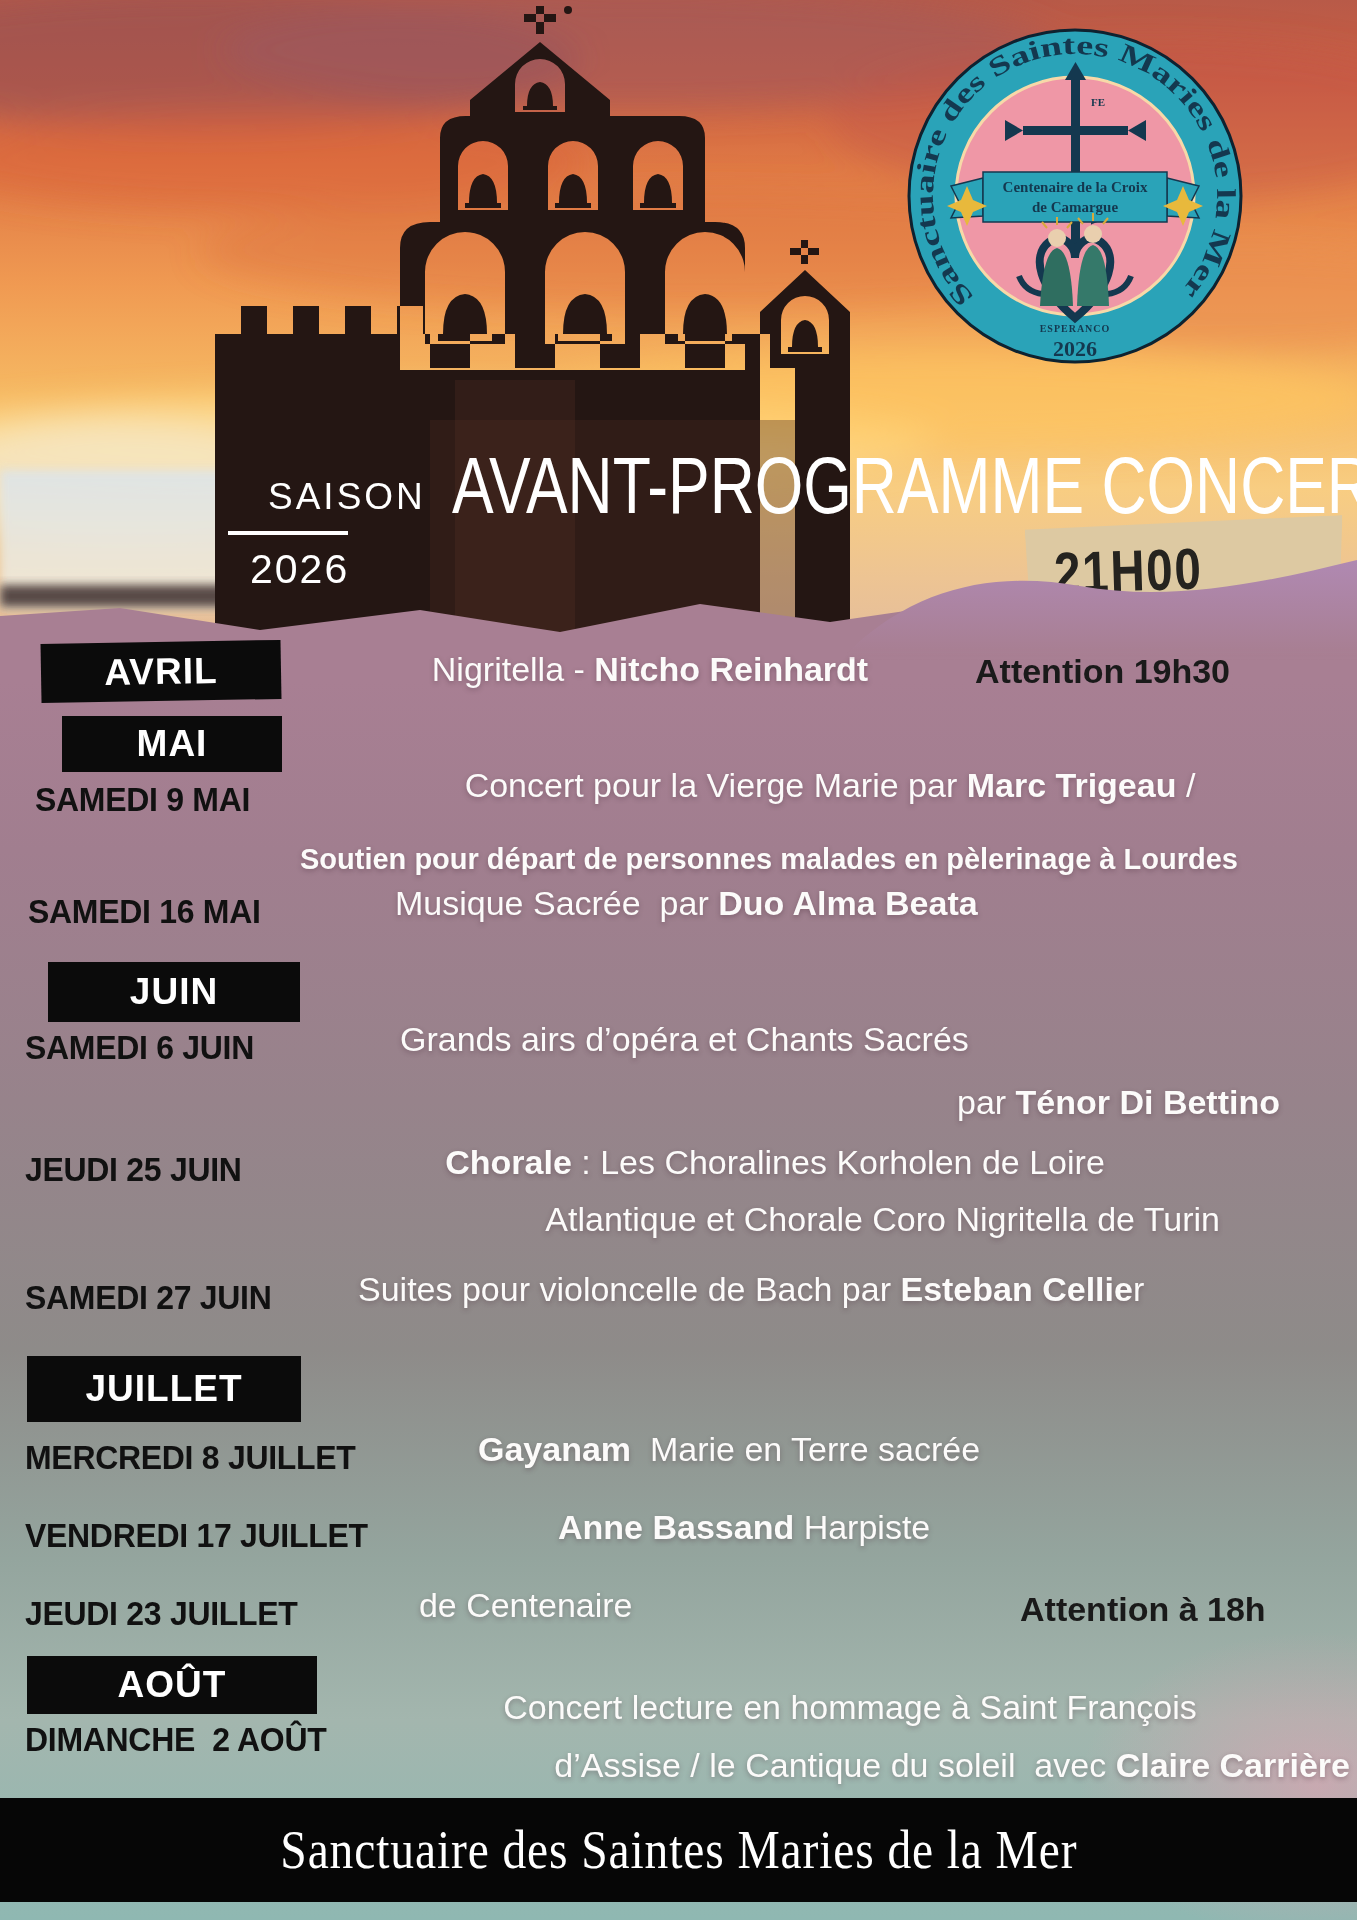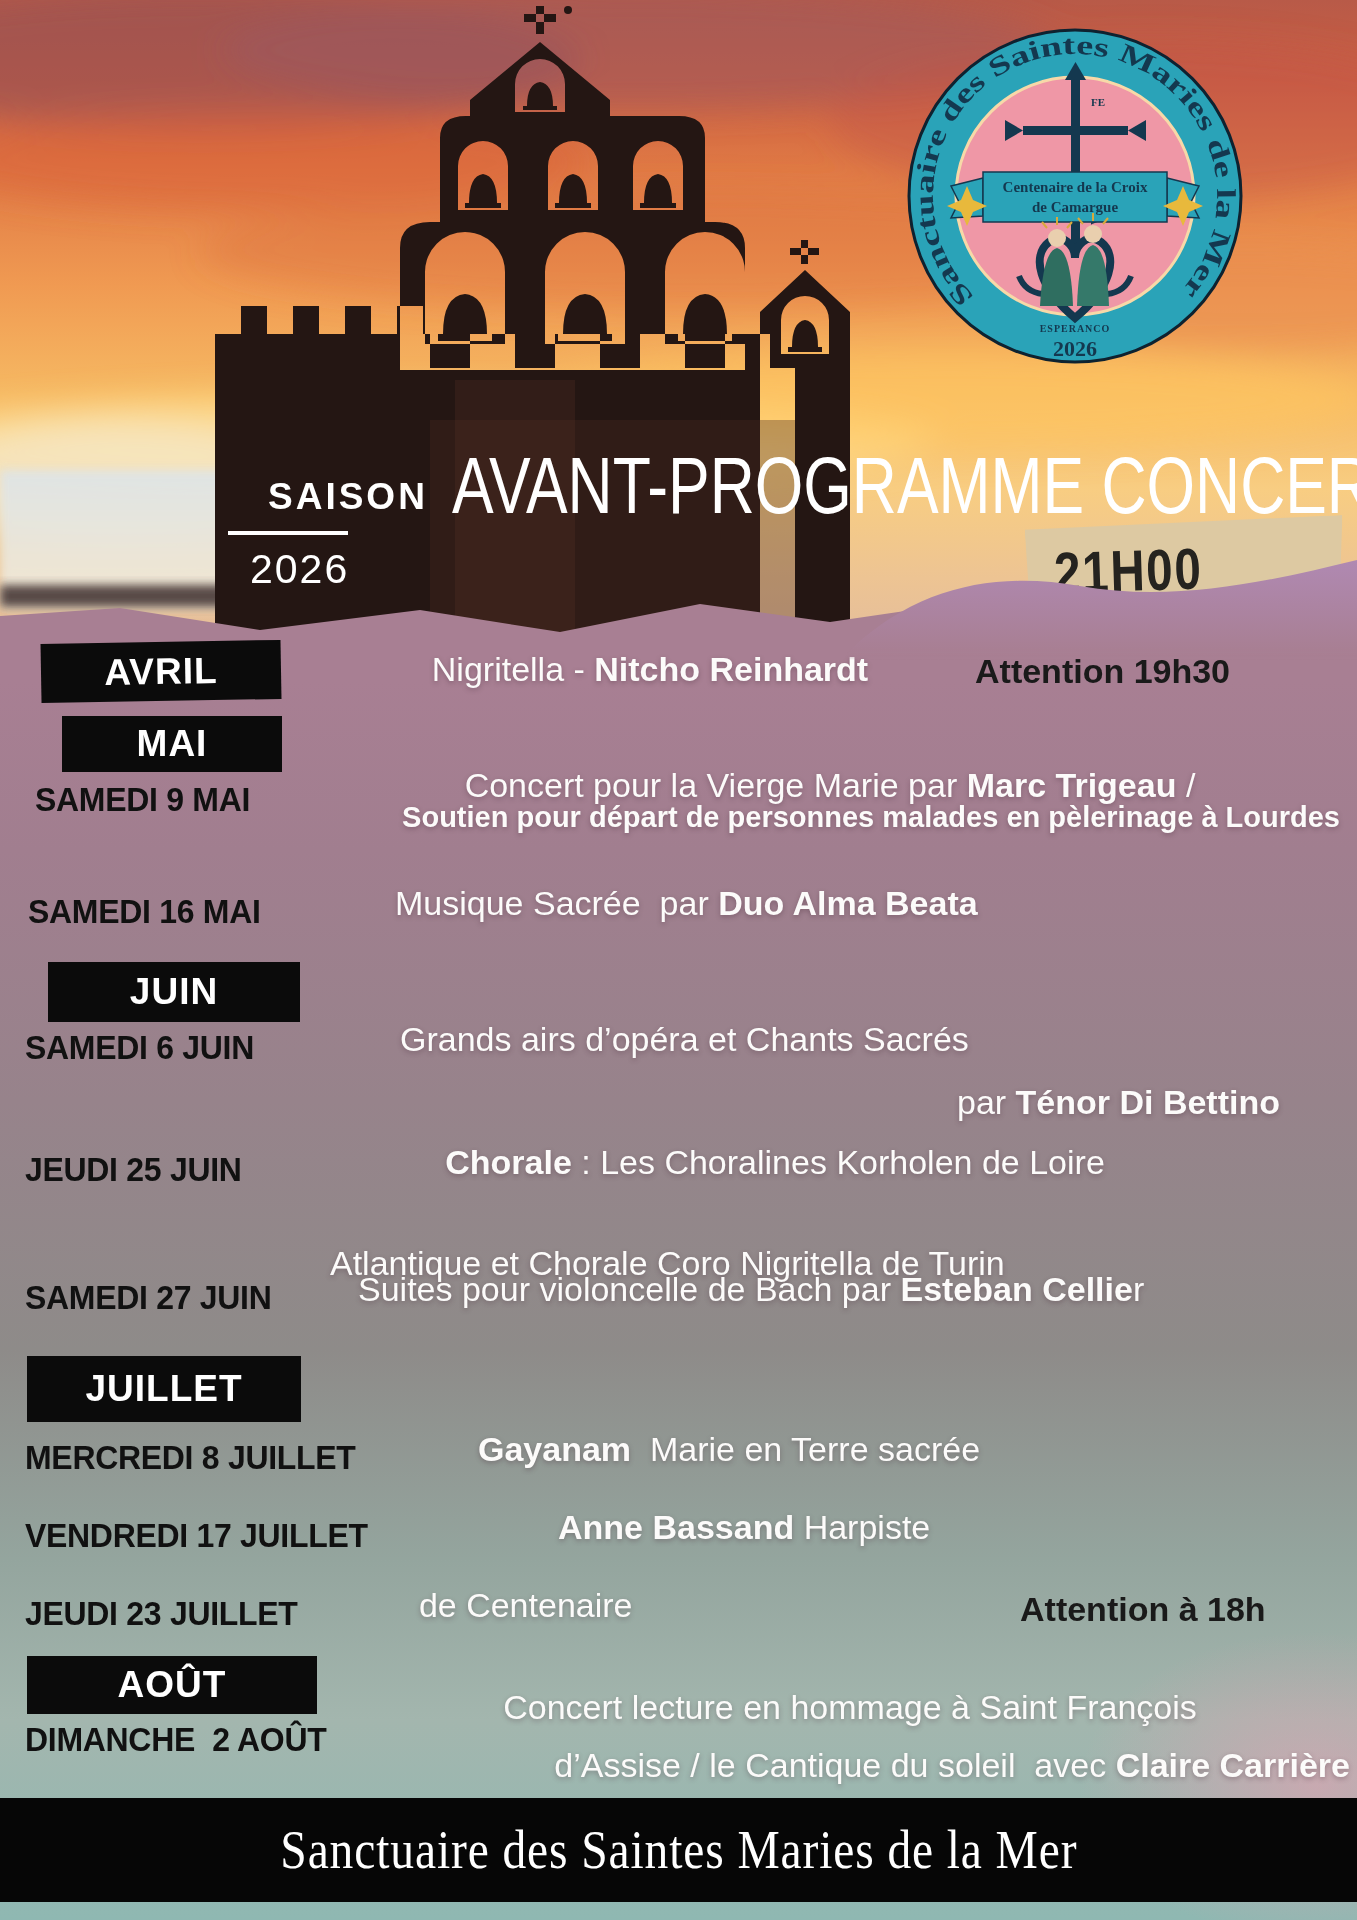--- a/index.html
+++ b/index.html
@@ -4,21 +4,21 @@
 <style>
   html,body{margin:0;padding:0;}
   body{width:1357px;height:1920px;overflow:hidden;font-family:"Liberation Sans",sans-serif;}
   .poster{position:relative;width:1357px;height:1920px;overflow:hidden;
     background:
       radial-gradient(ellipse 340px 220px at 97% 93%, rgba(236,158,178,.55), rgba(236,158,178,0) 70%),
       linear-gradient(180deg,#a87f93 0%,#a87f93 35.4%,#a17e8f 44.3%,#97838b 57.3%,#8e8b89 70.3%,#94a59e 81.2%,#a3b6ae 89.6%,#8fb8b2 100%);}
   .photo-svg{position:absolute;left:0;top:0;z-index:1;}
   .hill-svg{position:absolute;left:0;top:520px;z-index:6;pointer-events:none;}
   .logo-svg{position:absolute;left:905px;top:26px;z-index:4;}
-  .saison{position:absolute;left:268px;top:476px;z-index:3;color:#fff;font-weight:bold;font-size:37px;letter-spacing:3px;}
+  .saison{position:absolute;left:268px;top:476px;z-index:3;color:#fff;font-weight:normal;font-size:37px;letter-spacing:3px;}
   .saison-line{position:absolute;left:228px;top:531px;width:120px;height:4px;background:#fff;z-index:3;}
   .year{position:absolute;left:250px;top:546px;z-index:3;color:#fff;font-size:41px;letter-spacing:2px;}
   .main-title{position:absolute;left:452px;top:440px;z-index:3;color:#fff;font-size:80px;white-space:nowrap;transform:scaleX(.78);transform-origin:left top;letter-spacing:0;}
   .time-box{position:absolute;left:1026px;top:520px;width:318px;height:96px;z-index:5;background:#ddc9a2;transform:rotate(-1.8deg);clip-path:polygon(0 5%,100% 0,98% 100%,1% 96%);display:flex;align-items:center;}
   .time-text{margin-left:28px;font-size:58px;font-weight:bold;color:#25231f;letter-spacing:2px;transform:scaleX(.82);transform-origin:left center;white-space:pre;}
   .program{position:absolute;inset:0;z-index:3;}
   .month-banner{position:absolute;background:#0b0b0b;color:#fff;display:flex;align-items:center;justify-content:center;font-weight:bold;font-size:37px;letter-spacing:1px;}
   .date-label{position:absolute;font-weight:bold;font-size:34px;color:#111;letter-spacing:-.3px;white-space:pre;transform:scaleX(.94);transform-origin:left top;}
   .event-line{position:absolute;display:flex;font-size:34px;color:#fcfbfa;white-space:pre;text-shadow:0 2px 5px rgba(70,40,55,.35);}
   .event-line .b{font-weight:bold;}
@@ -33,26 +33,26 @@
   .pos-d6juin{left:25px;top:1028px;}
   .pos-d25juin{left:25px;top:1150px;}
   .pos-d27juin{left:25px;top:1278px;}
   .pos-d8juillet{left:25px;top:1438px;}
   .pos-d17juillet{left:25px;top:1516px;}
   .pos-d23juillet{left:25px;top:1594px;}
   .pos-d2aout{left:25px;top:1720px;}
   .pos-avril-line{left:330px;top:650px;width:640px;justify-content:center;}
   .pos-avril-attention{left:975px;top:652px;}
   .pos-mai-line1{left:330px;top:766px;width:1000px;justify-content:center;}
-  .pos-mai-line2{left:300px;top:801px;width:1040px;justify-content:flex-end;font-size:29px;font-weight:bold;}
+  .pos-mai-line2{left:300px;top:843px;width:1040px;justify-content:flex-start;font-size:29px;font-weight:bold;}
   .pos-m16-line{left:395px;top:884px;}
   .pos-j6-line1{left:400px;top:1020px;}
   .pos-j6-line2{left:330px;top:1083px;width:950px;justify-content:flex-end;}
   .pos-j25-line1{left:330px;top:1143px;width:890px;justify-content:center;}
-  .pos-j25-line2{left:330px;top:1244px;width:890px;justify-content:flex-start;}
+  .pos-j25-line2{left:330px;top:1200px;width:890px;justify-content:flex-end;}
   .pos-j27-line{left:358px;top:1270px;}
   .pos-jl8-line{left:478px;top:1430px;}
   .pos-jl17-line{left:558px;top:1508px;}
   .pos-jl23-line{left:400px;top:1586px;}
   .pos-jl23-attention{left:1020px;top:1590px;justify-content:center;}
   .pos-a2-line1{left:360px;top:1688px;width:980px;justify-content:center;}
   .pos-a2-line2{left:340px;top:1746px;width:1010px;justify-content:flex-end;}
   .footer-bar{position:absolute;left:0;top:1798px;width:1357px;height:104px;background:#060606;z-index:3;text-align:center;}
   .footer-text{display:inline-block;line-height:104px;font-family:"Liberation Serif",serif;font-size:54px;color:#fff;letter-spacing:1px;transform:scaleX(.88);transform-origin:center;white-space:pre;}
 </style>

